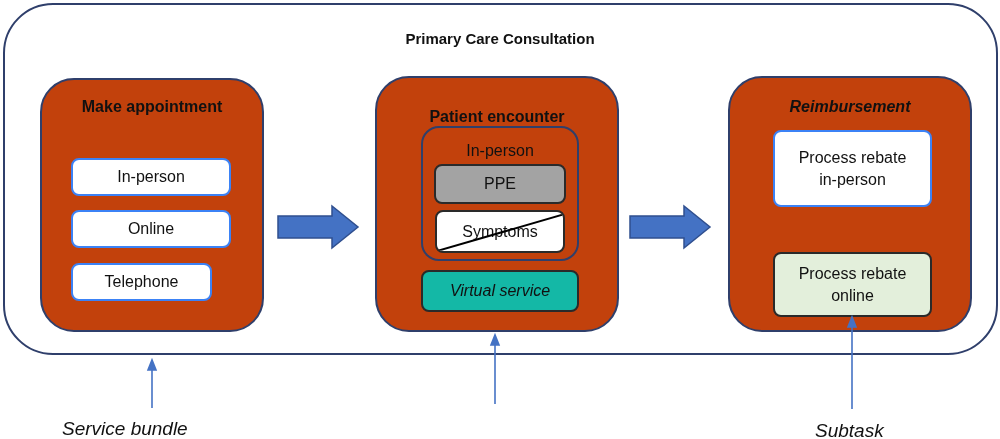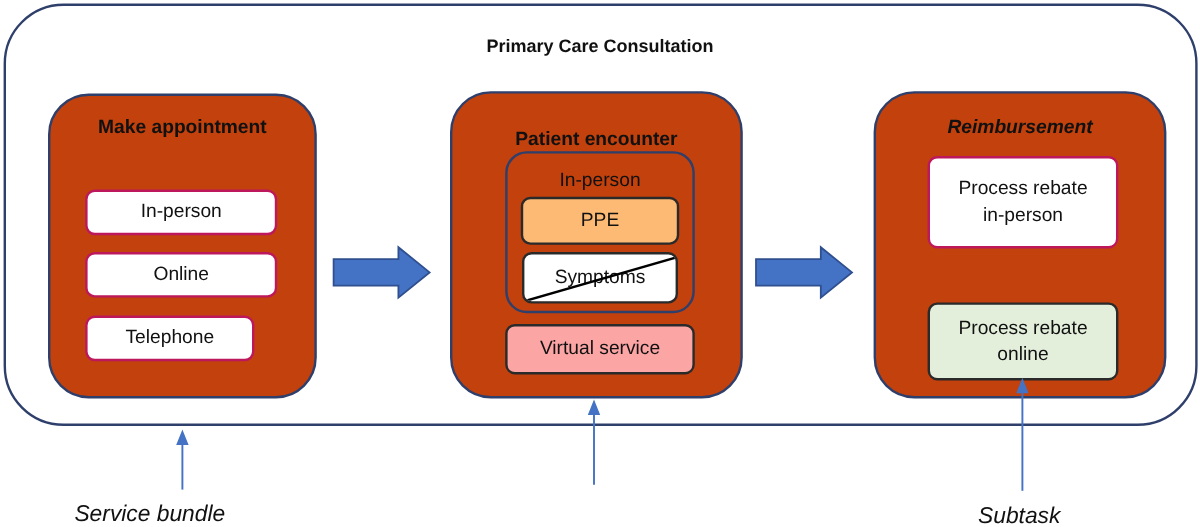--- a/index.html
+++ b/index.html
@@ -3,25 +3,25 @@
 <meta charset="utf-8">
 <style>
   html, body { margin:0; padding:0; background:#ffffff; }
   body { width:1000px; height:439px; position:relative; overflow:hidden;
          font-family: "Liberation Sans", "DejaVu Sans", sans-serif; color:#111; }
   .abs { position:absolute; box-sizing:border-box; }
   .outer { left:3px; top:3px; width:995px; height:352px; border:2px solid #2f3f6b; border-radius:50px; }
   .title { left:0; width:1000px; top:30px; text-align:center; font-weight:bold; font-size:15px; }
   .panel { border:2px solid #2f3f6b; border-radius:34px; background:#c2410c; }
   .panel-title { position:absolute; left:0; right:0; text-align:center; font-weight:bold; font-size:16px; }
-  .item { border:2px solid #be185d; border-radius:8px; background:#fff; text-align:center;
+  .item { border:2px solid #3b82f6; border-radius:8px; background:#fff; text-align:center;
           display:flex; align-items:center; justify-content:center; font-size:16px; line-height:1.35; }
-  .ppe { background:#fdba74; border-color:#2a2a2a; }
+  .ppe { background:#a3a3a3; border-color:#2a2a2a; }
   .symptoms { border-color:#2a2a2a; overflow:hidden; }
-  .virtual { background:#fca5a5; border-color:#2a2a2a; }
+  .virtual { background:#14b8a6; border-color:#2a2a2a;font-style:italic; }
   .online { background:#e3efdb; border-color:#2a2a2a; }
   .label { font-style:italic; font-size:19px; }
 </style>
 </head>
 <body>
 
 <div class="abs outer"></div>
 <div class="abs title">Primary Care Consultation</div>
 
 <div class="abs panel" style="left:40px;top:78px;width:224px;height:254px;">

